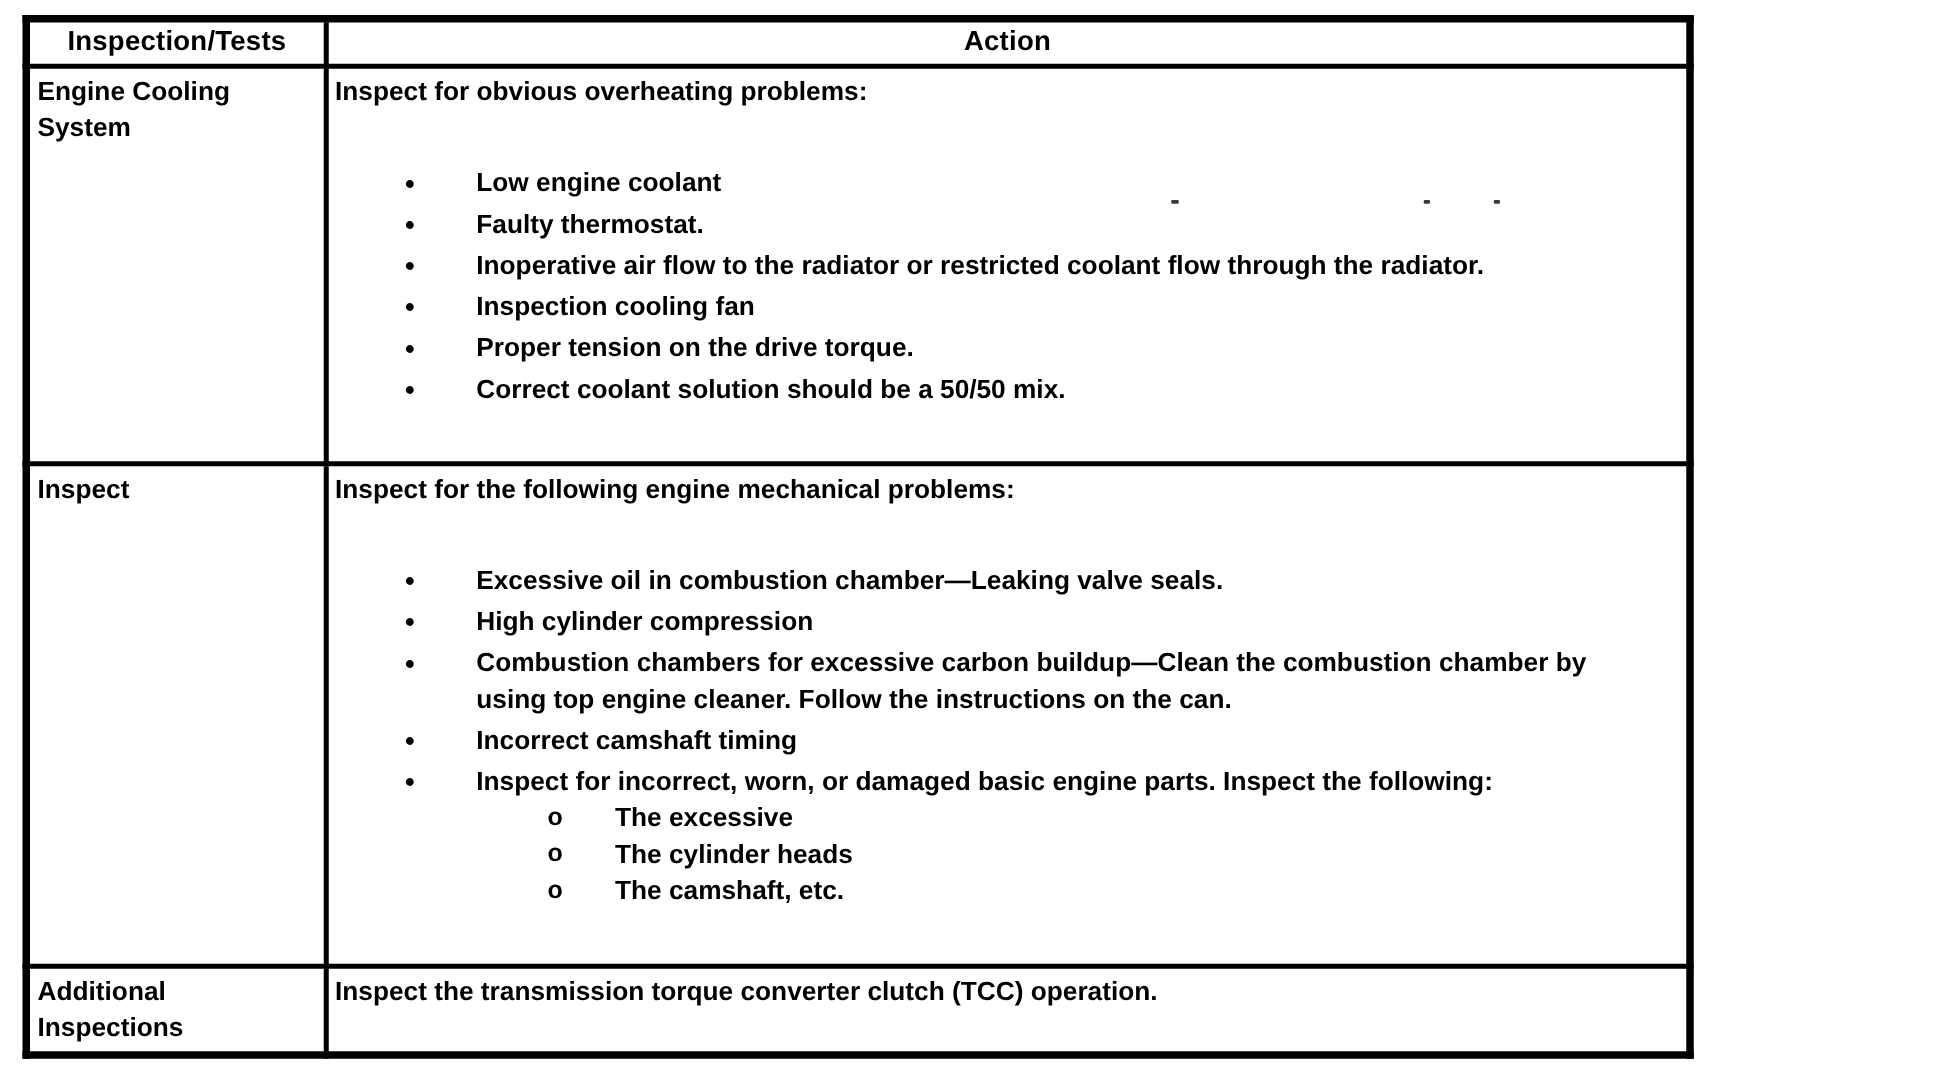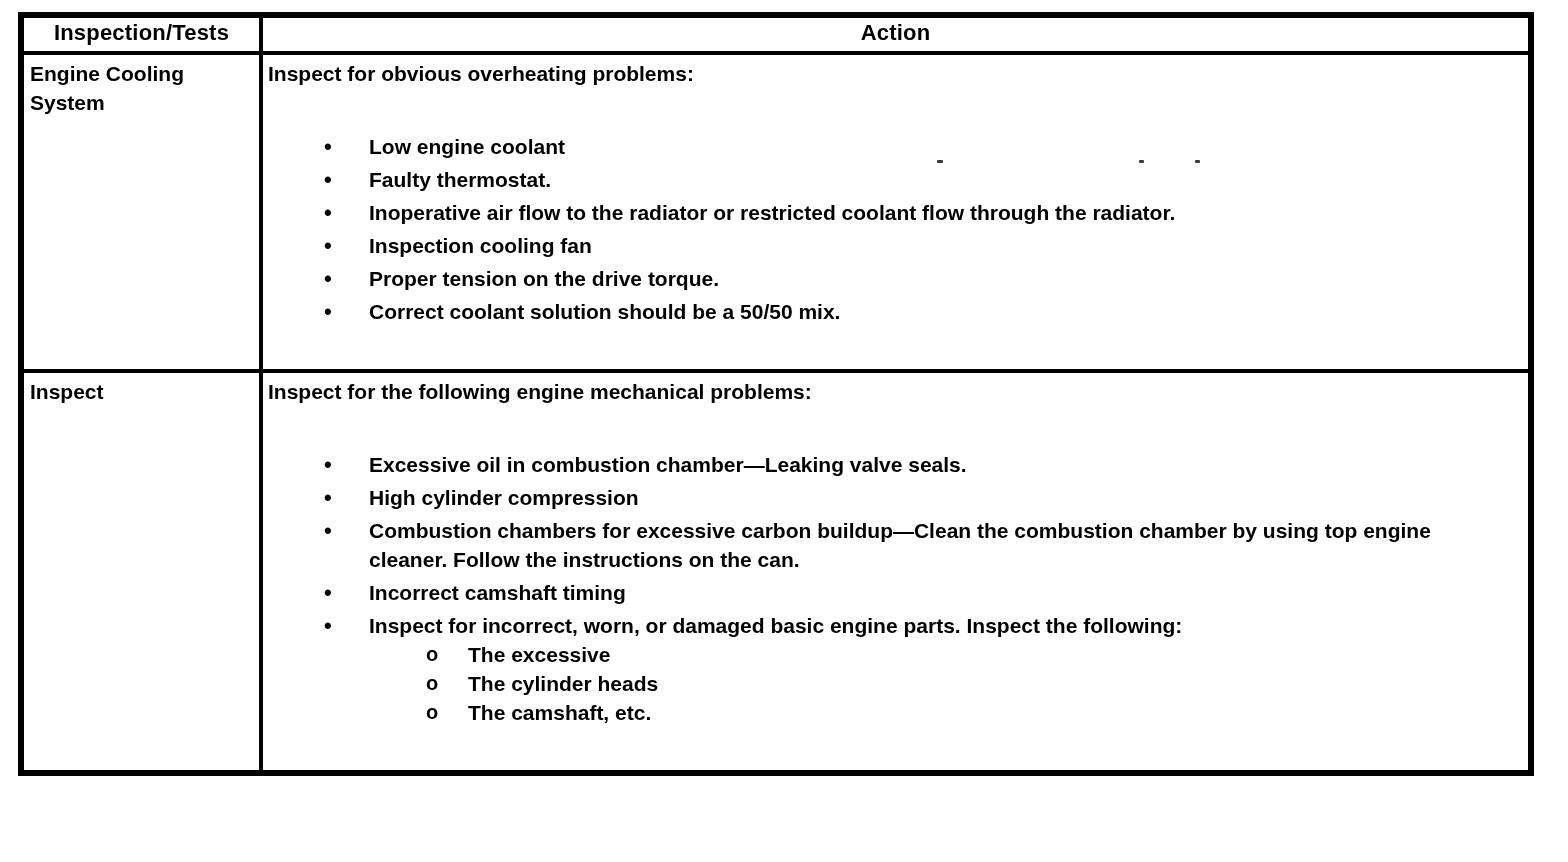--- a/index.html
+++ b/index.html
@@ -8,21 +8,21 @@
     background: #ffffff;
     width: 1568px; height: 862px;
     font-family: "Liberation Sans", sans-serif;
     color: #000;
     position: relative;
     overflow: hidden;
   }
   .doc-table {
     position: absolute;
     left: 18px; top: 12px;
-    width: 1516px;
+    width: 1337px;
     border-collapse: collapse;
     table-layout: fixed;
     border: 6px solid #000;
   }
   .doc-table th, .doc-table td {
     border: 4px solid #000;
     vertical-align: top;
     background: #fff;
   }
   .col-inspection { width: 240px; }
@@ -53,21 +53,21 @@
   .intro { margin: 0 0 44px 0; }
   .intro-only { margin: 0; }
   .list { margin: 0; }
   .li { display: flex; margin-bottom: 4px; }
   .li > .marker {
     flex: none;
     width: 45px;
     margin-left: 56px;
     font-size: 22px;
   }
-  .li > .li-body { flex: 1; }
+  .li > .li-body { flex: 1; margin-left: 12px; }
   .sublist { margin: 0; }
   .sublist .li { margin-bottom: 0; }
   .sublist .li > .marker {
     width: 42px;
     margin-left: 57px;
     font-size: 20px;
   }
   .artifact {
     position: absolute;
     background: #3a3a3a;
@@ -165,19 +165,25 @@
                   <span class="marker">o</span>
                   <div class="li-body">The camshaft, etc.</div>
                 </div>
               </div>
             </div>
           </div>
         </div>
       </td>
     </tr>
 
+    <tr class="row-additional">
+      <td class="inspection-cell">Additional Inspections</td>
+      <td class="action-cell">
+        <p class="intro intro-only">Inspect the transmission torque converter clutch (TCC) operation.</p>
+      </td>
+    </tr>
 
   </tbody>
 </table>
 
 <div class="artifact artifact-1"></div>
 <div class="artifact artifact-2"></div>
 <div class="artifact artifact-3"></div>
 
 </body></html>

